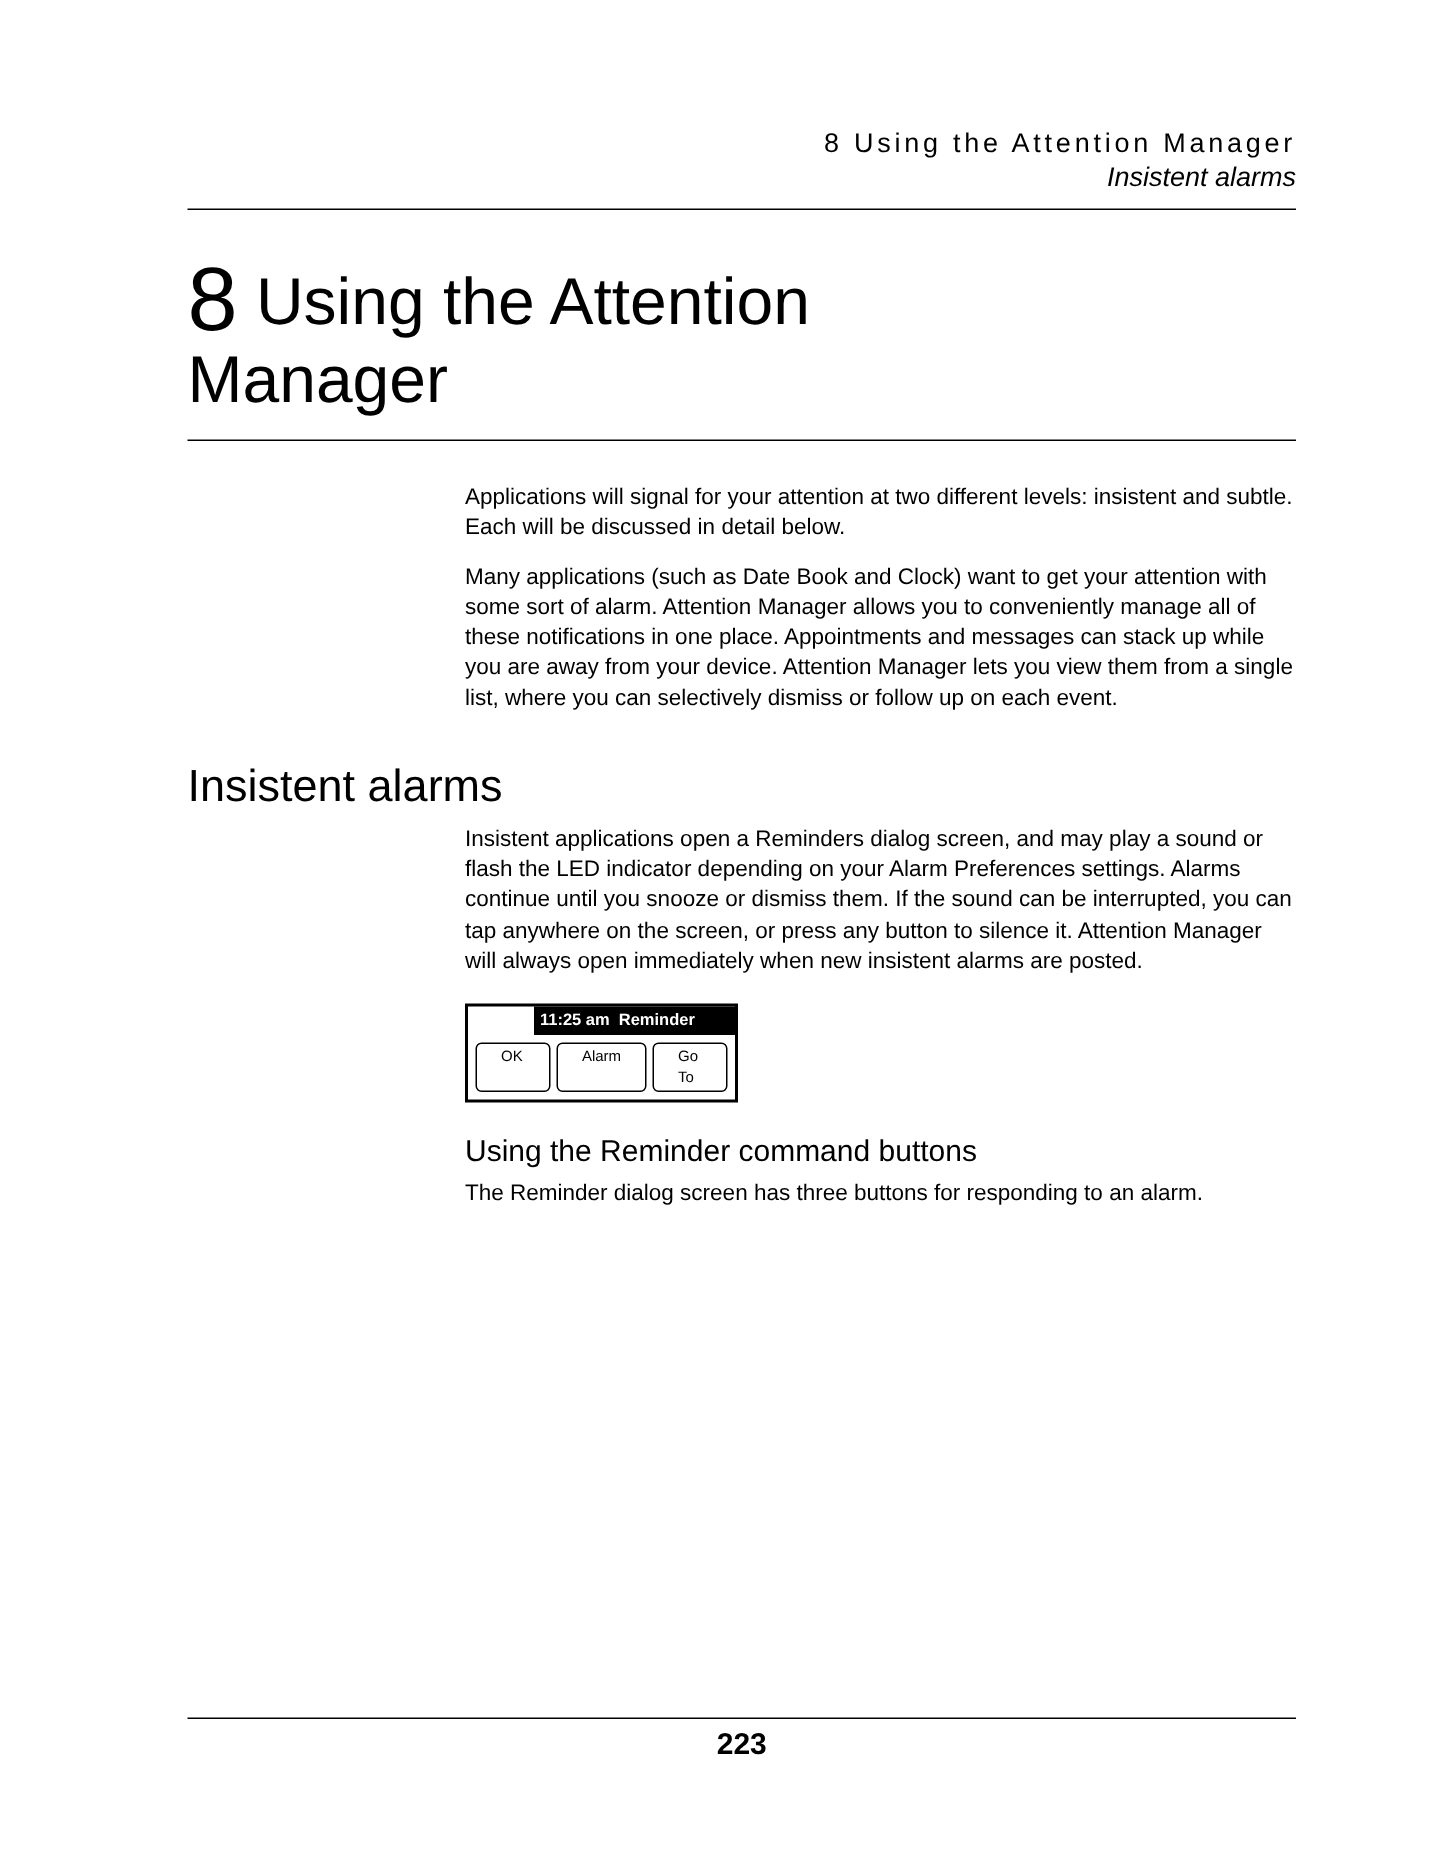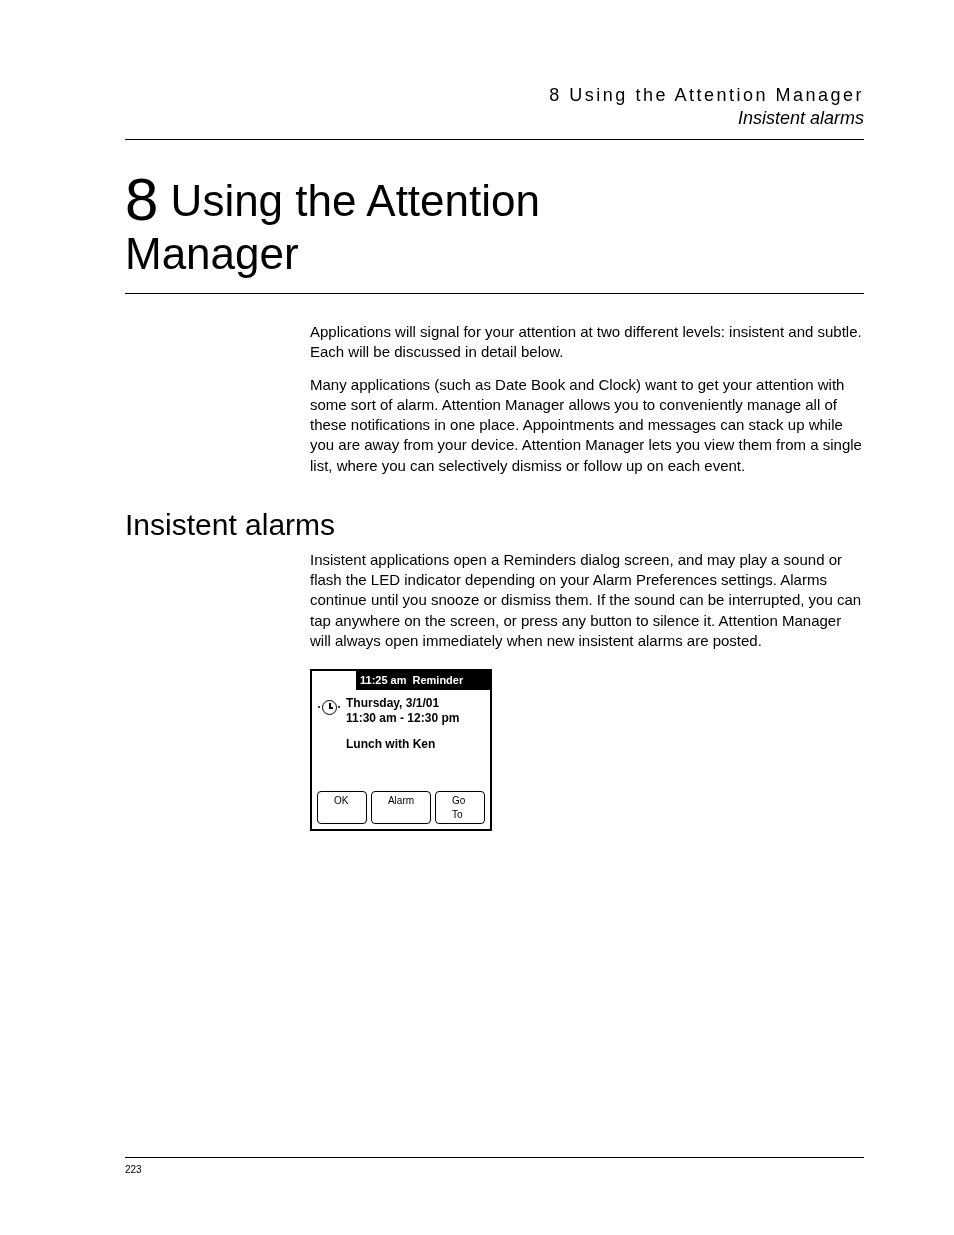--- a/index.html
+++ b/index.html
@@ -162,23 +162,23 @@
     left: 125px;
     right: 90px;
     bottom: 60px;
   }
   .footer .rule {
     border: none;
     border-top: 1px solid #000;
     margin: 0 0 6px 0;
   }
   .footer .num {
-    text-align: left;
-    font-size: 10px;
-    font-weight: normal;
+    text-align: center;
+    font-size: 20px;
+    font-weight: bold;
   }
 </style>
 </head>
 <body>
 
 <div class="page">
 
   <div class="running-head">
     <div class="line1">8 Using the Attention Manager</div>
     <div class="line2">Insistent alarms</div>
@@ -197,44 +197,30 @@
 
   <h2 class="section">Insistent alarms</h2>
 
   <div class="body-block">
     <p>Insistent applications open a Reminders dialog screen, and may play a sound or flash the LED indicator depending on your Alarm Preferences settings. Alarms continue until you snooze or dismiss them. If the sound can be interrupted, you can tap anywhere on the screen, or press any button to silence it. Attention Manager will always open immediately when new insistent alarms are posted.</p>
 
     <div class="dialog">
       <div class="titlebar">
         <span>11:25 am</span>
         <span>Reminder</span>
-      </div>
-      <div class="content">
-        <div class="row1">
-          <div class="alarm-icon">
-            <div class="dot-l"></div>
-            <div class="circle"></div>
-            <div class="hand1"></div>
-            <div class="hand2"></div>
-            <div class="dot-r"></div>
-          </div>
-          <div class="date-time">
-            <div>Thursday, 3/1/01</div>
-            <div>11:30 am - 12:30 pm</div>
-          </div>
-        </div>
-        <div class="subject">Lunch with Ken</div>
       </div>
       <div class="buttons">
         <div class="btn">OK</div>
         <div class="btn">Alarm</div>
         <div class="btn">Go To</div>
       </div>
     </div>
 
+    <h3 class="subsection">Using the Reminder command buttons</h3>
+    <p>The Reminder dialog screen has three buttons for responding to an alarm.</p>
   </div>
 
   <div class="footer">
     <hr class="rule">
     <div class="num">223</div>
   </div>
 
 </div>
 
 </body></html>

